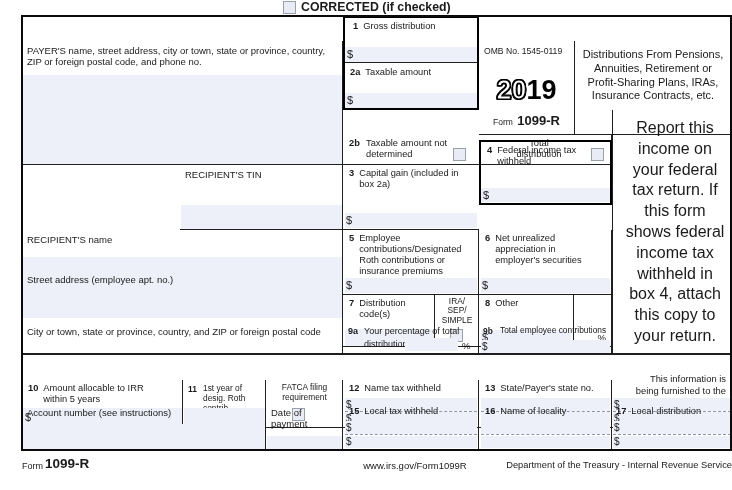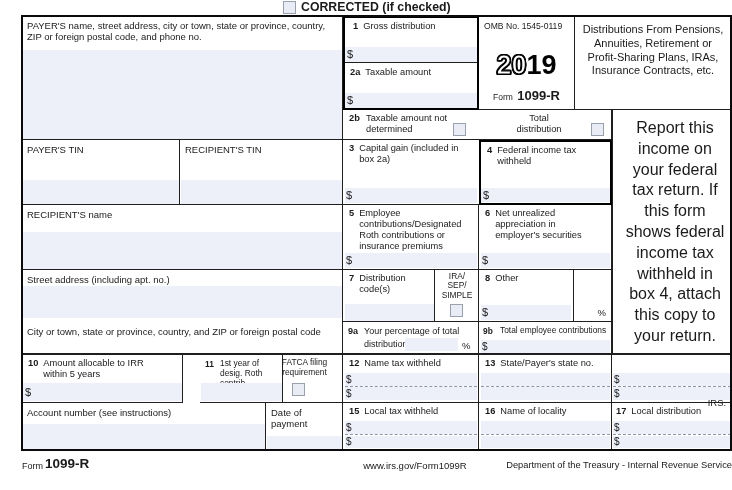--- a/index.html
+++ b/index.html
@@ -1,21 +1,21 @@
 <!DOCTYPE html>
 <html><head>
 <meta charset="utf-8">
 <style>
   :root{ --ln:#1f1f1f; --sh:#edeff9; }
   html,body{margin:0;padding:0;background:#fff;}
   #page{position:relative;width:732px;height:490px;background:#fff;overflow:hidden;
         font-family:"Liberation Sans",sans-serif;color:#1a1a1a;}
   .c{position:absolute;box-sizing:border-box;}
   .br{border-right:1px solid var(--ln);}
-  .bb{border-bottom:1px solid var(--ln);}
+  .bb{border-bottom:1px solid var(--ln);margin-top:25px;}
   .bb2{border-bottom:2px solid var(--ln);}
   .bl{border-left:1px solid var(--ln);}
   .thick{border:2px solid #000;}
   .head{display:flex;gap:5px;padding:3px 3px 0 6px;font-size:9.3px;line-height:1.18;}
   .num{font-weight:700;flex:0 0 auto;}
   .lbl{font-weight:400;}
   .lab{position:absolute;font-size:9.5px;line-height:1.18;}
   .fld{position:absolute;box-sizing:border-box;background:var(--sh);}
   .dol{position:absolute;font-size:11px;line-height:1;}
   .dols{position:absolute;font-size:10px;line-height:1;}
@@ -77,24 +77,20 @@
     <span class="cb" style="left:110px;top:13px;"></span>
     <div class="lab" style="left:165px;top:3px;width:62px;text-align:center;font-size:9.3px;">Total distribution</div>
     <span class="cb" style="left:248px;top:13px;"></span>
   </div>
 
   <div class="c bl bb2" style="left:612px;top:110px;width:120px;height:245px;padding:8px 6px 0 2px;">
     <div class="rightblock" style="width:102px;margin-left:auto;font-size:16px;line-height:1.3;">Report this income on your federal tax return. If this form shows federal income tax withheld in box 4, attach this copy to your return.</div>
     <div style="width:100px;margin-left:auto;margin-top:26px;text-align:right;font-size:9.4px;line-height:1.3;">This information is being furnished to the IRS.</div>
   </div>
 
-  <div class="c br bb" style="left:22px;top:140px;width:158px;height:65px;">
-    <div class="lab" style="left:5px;top:4px;">PAYER'S TIN</div>
-    <div class="fld" style="left:1px;top:40px;width:156px;height:24px;"></div>
-  </div>
   <div class="c br bb" style="left:180px;top:140px;width:163px;height:65px;">
     <div class="lab" style="left:5px;top:4px;">RECIPIENT'S TIN</div>
     <div class="fld" style="left:1px;top:40px;width:161px;height:24px;"></div>
   </div>
 
   <div class="c bb" style="left:343px;top:140px;width:136px;height:65px;">
     <div class="head">
       <span class="num">3</span>
       <span class="lbl" style="width:104px;">Capital gain (included in box 2a)</span>
     </div>
@@ -128,21 +124,21 @@
   <div class="c br bb" style="left:479px;top:205px;width:133px;height:65px;">
     <div class="head">
       <span class="num">6</span>
       <span class="lbl" style="width:100px;">Net unrealized appreciation in employer's securities</span>
     </div>
     <div class="fld" style="left:2px;top:48px;width:129px;height:15px;"></div>
     <span class="dol" style="left:3px;top:50px;">$</span>
   </div>
 
   <div class="c br bb2" style="left:22px;top:270px;width:321px;height:85px;">
-    <div class="lab" style="left:5px;top:4px;">Street address (including apt. no.)</div>
+    <div class="lab" style="left:5px;top:4px;">Street address (employee apt. no.)</div>
     <div class="fld" style="left:1px;top:16px;width:319px;height:32px;"></div>
     <div class="lab" style="left:5px;top:56px;width:312px;">City or town, state or province, country, and ZIP or foreign postal code</div>
   </div>
 
   <div class="c br bb" style="left:343px;top:270px;width:92px;height:52px;">
     <div class="head">
       <span class="num">7</span>
       <span class="lbl" style="width:62px;">Distribution code(s)</span>
     </div>
     <div class="fld" style="left:2px;top:34px;width:89px;height:17px;"></div>
@@ -184,21 +180,21 @@
 
   <div class="c br bb" style="left:22px;top:355px;width:161px;height:48px;">
     <div class="head">
       <span class="num">10</span>
       <span class="lbl" style="width:118px;">Amount allocable to IRR within 5 years</span>
     </div>
     <div class="fld" style="left:1px;top:28px;width:159px;height:18px;"></div>
     <span class="dol" style="left:3px;top:32px;">$</span>
   </div>
 
-  <div class="c br bb" style="left:200px;top:355px;width:83px;height:48px;">
+  <div class="c br bb" style="left:183px;top:355px;width:83px;height:48px;">
     <span class="num small" style="position:absolute;left:5px;top:4px;">11</span>
     <div class="lab small" style="left:20px;top:4px;width:60px;">1st year of desig. Roth contrib.</div>
     <div class="fld" style="left:1px;top:28px;width:81px;height:18px;"></div>
   </div>
 
   <div class="c br bb" style="left:266px;top:355px;width:77px;height:48px;">
     <div class="c small" style="left:0;top:3px;width:77px;text-align:center;line-height:1.15;">FATCA filing requirement</div>
     <span class="cb" style="left:26px;top:28px;"></span>
   </div>
 

